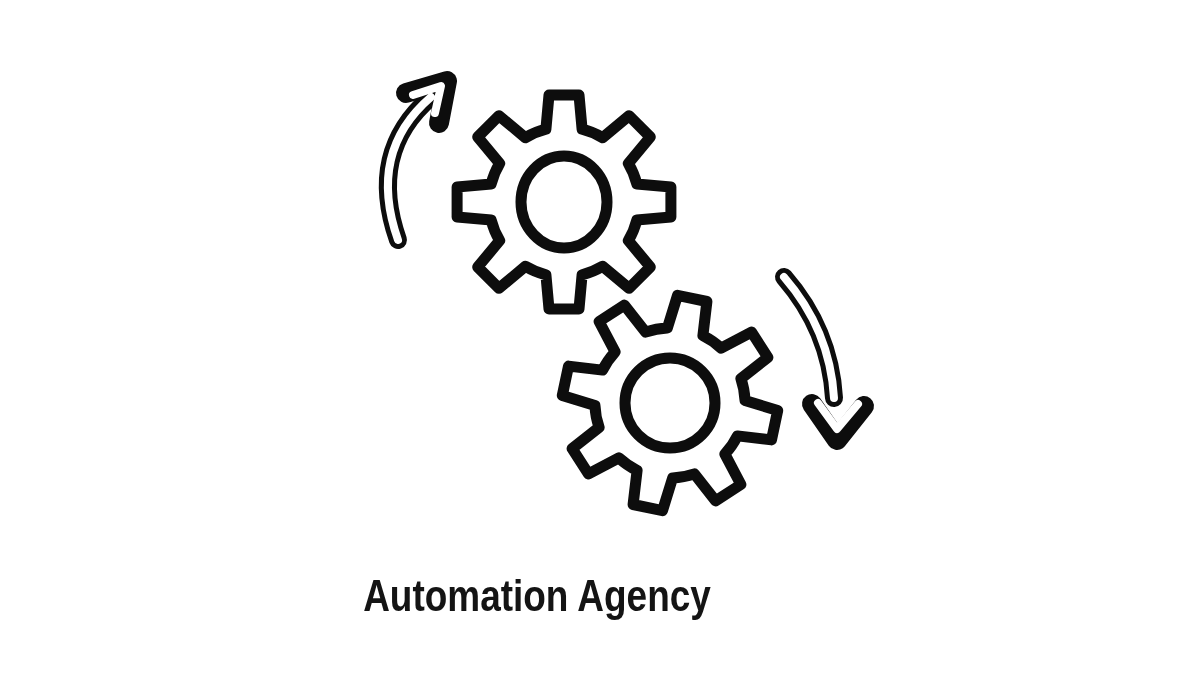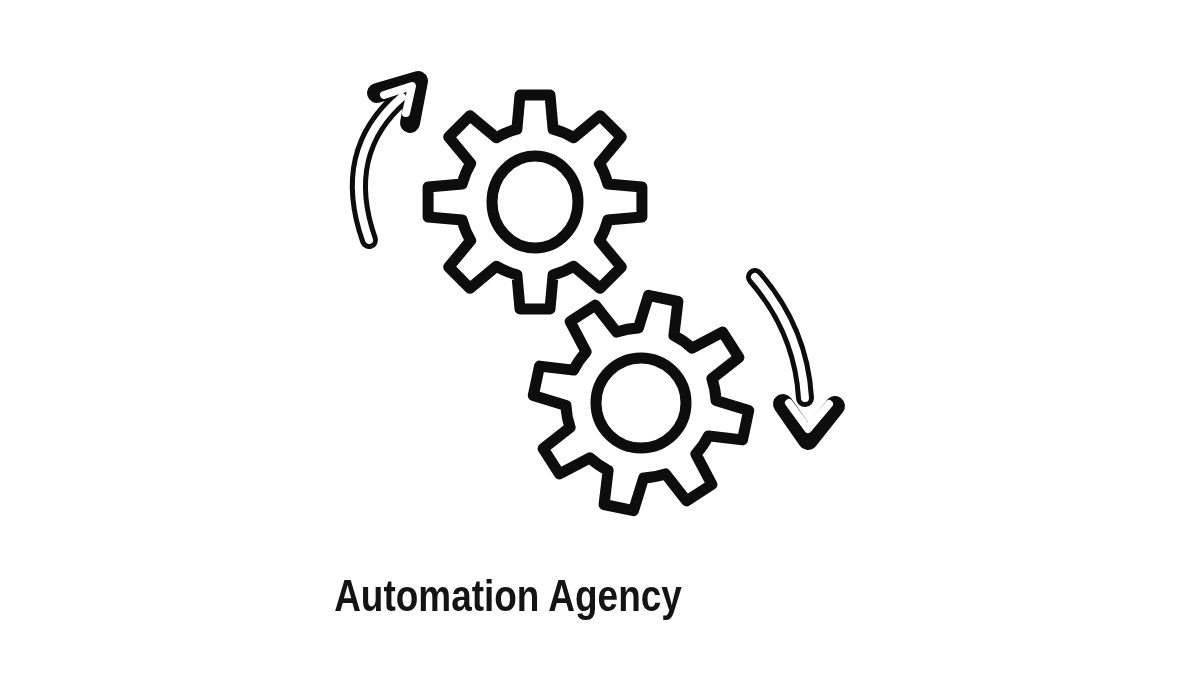--- a/index.html
+++ b/index.html
@@ -6,20 +6,21 @@
     margin: 0;
     padding: 0;
     background: var(--bg, #ffffff);
   }
   .canvas {
     position: relative;
     width: 1016px;
     height: 675px;
     overflow: hidden;
     background: var(--bg, #ffffff);
+    margin-left: 29px;
   }
   .art {
     position: absolute;
     left: 0;
     top: 0;
     width: 1200px;
     height: 675px;
     display: block;
   }
   .gear-body {

